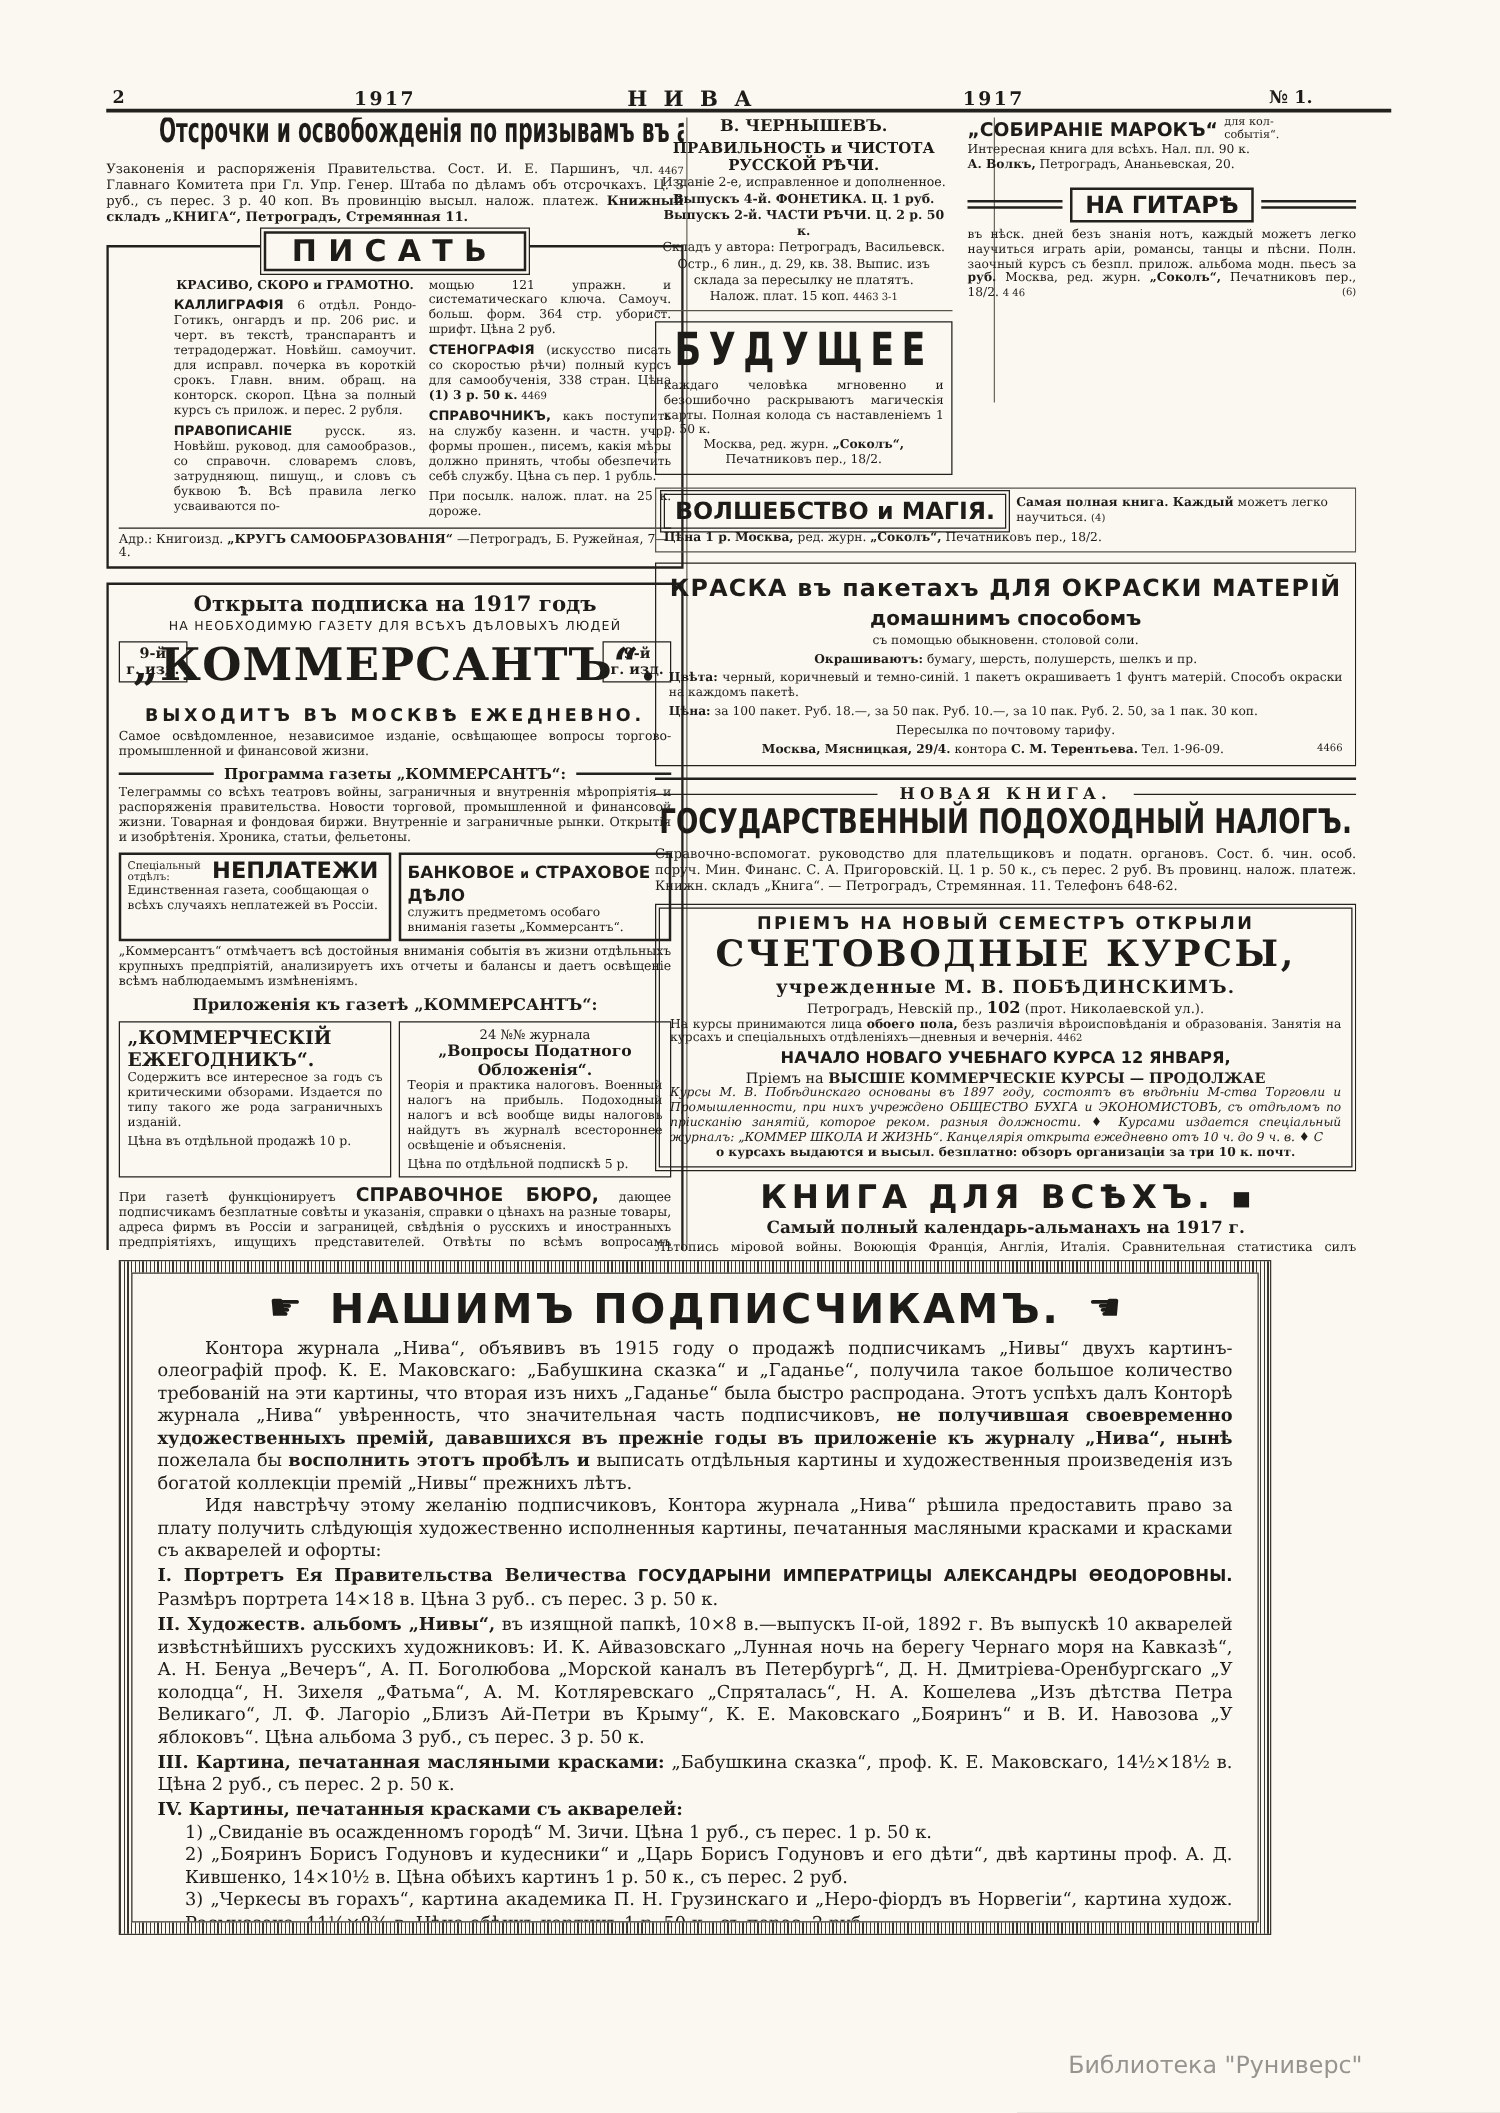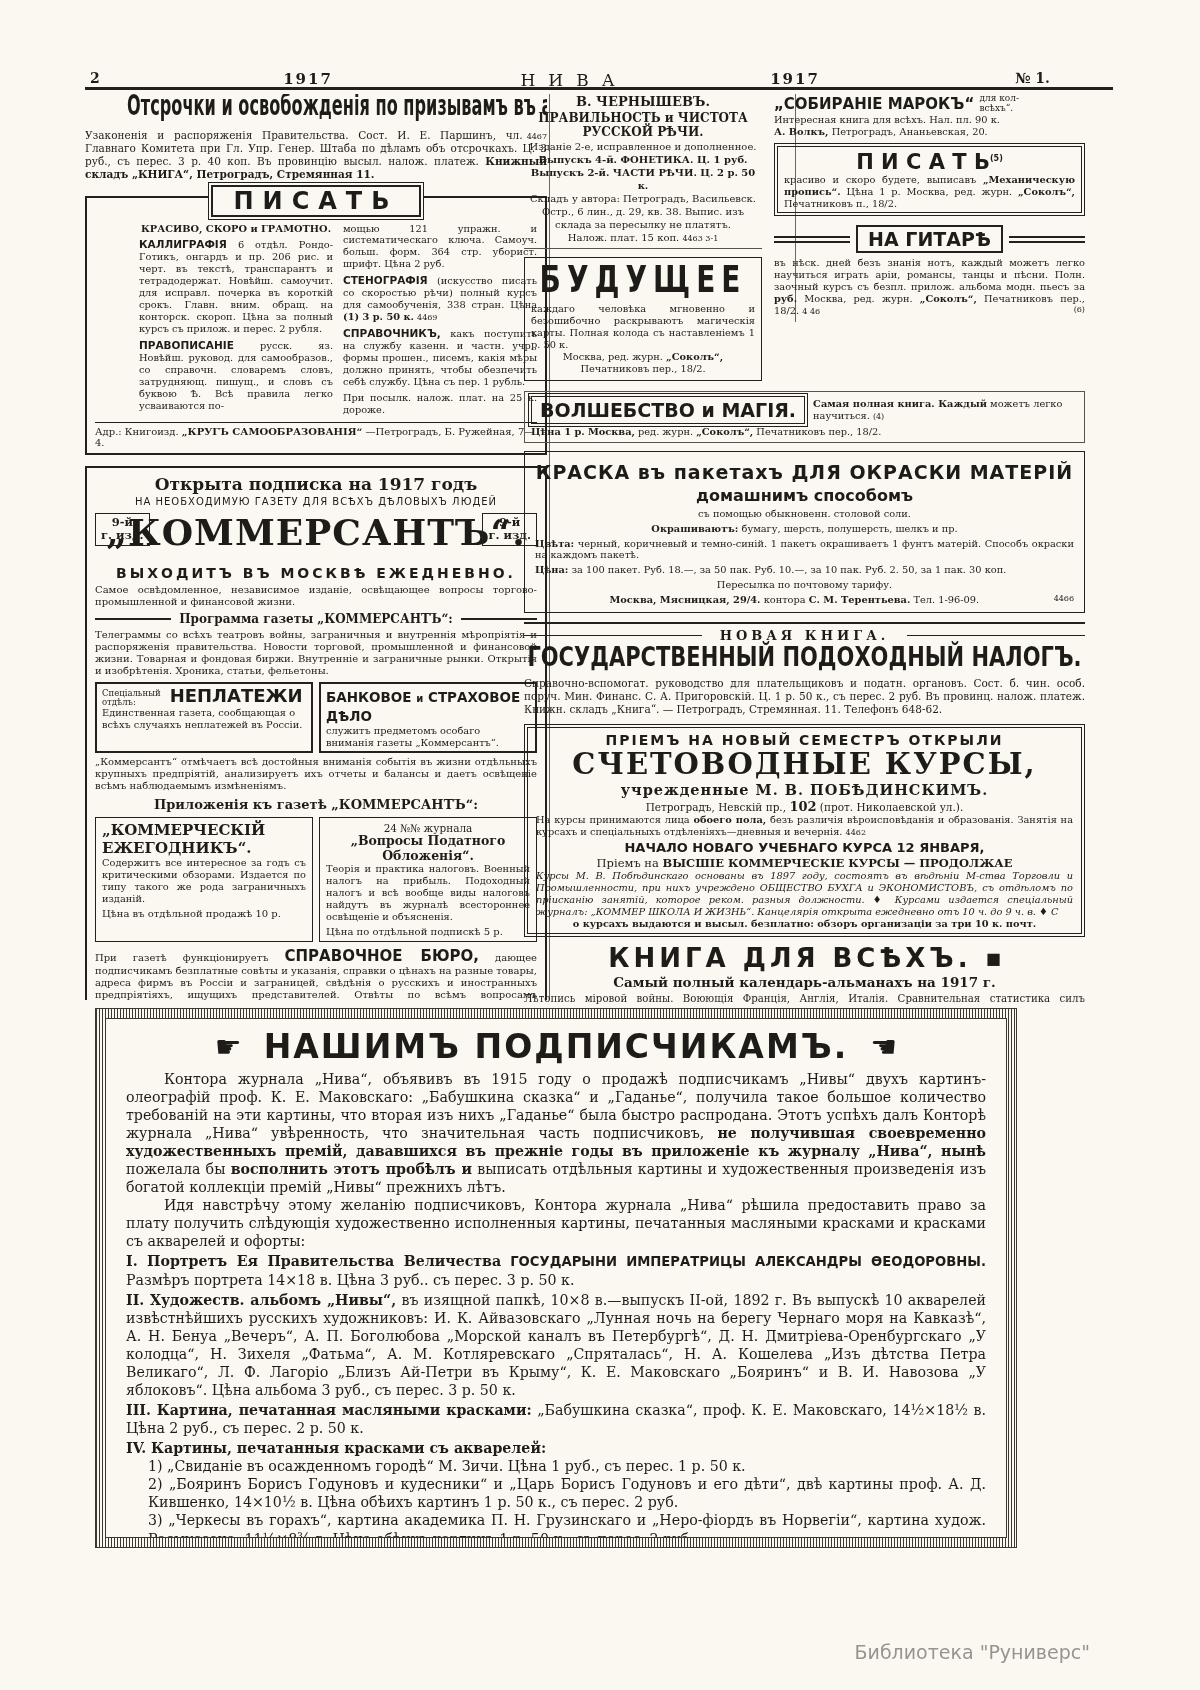--- a/index.html
+++ b/index.html
@@ -16,21 +16,21 @@
   .sm{font-size:10.5px;line-height:1.25;}
   .xs{font-size:9.8px;line-height:1.22;}
   .tiny{font-size:8px;}
   .cond{display:inline-block;transform-origin:center;}
   p{margin:0;}
 
   
   .hdr-item{position:absolute; top:70px;}
   .pnum{left:90px; font-size:14px; font-weight:bold;}
   .y1{left:268px; width:80px; text-align:center; font-weight:bold; font-size:15px; letter-spacing:2px;}
-  .mast{left:504px; width:140px; text-align:center; font-weight:normal; font-size:17px; letter-spacing:13px;}
+  .mast{left:488px; width:140px; text-align:center; font-weight:bold; font-size:17px; letter-spacing:13px;}
   .y2{left:755px; width:80px; text-align:center; font-weight:bold; font-size:15px; letter-spacing:2px;}
   .issue{left:975px; width:75px; text-align:right; font-weight:bold; font-size:14px;}
   .hdr-rule{position:absolute; top:87px; left:85px; width:1028px; height:3px; background:#23211d;}
   .vrule{position:absolute; width:1px; background:#6b685f;}
   .v1{left:549px; top:94px; height:906px;}
   .v2{left:795px; top:94px; height:228px;}
 
   
   .col-left{position:absolute; left:85px; top:94px; width:462px; height:906px; overflow:hidden;}
   .otsr-title{text-align:center; height:30px; overflow:visible;}
@@ -295,39 +295,27 @@
           </p>
         </section>
       </div>
 
       <div class="sub-rgt">
         <section class="marks">
           <p>
             <span class="t">„СОБИРАНІЕ МАРОКЪ“</span>
             <span class="suf">
               <span>для кол-</span><br>
-              <span>всѣхъ“.</span>
+              <span>событія“.</span>
             </span>
           </p>
           <p class="xs">Интересная книга для всѣхъ. Нал. пл. 90 к.</p>
           <p class="xs">
             <span class="b">А. Волкъ,</span>
             <span>Петроградъ, Ананьевская, 20.</span>
-          </p>
-        </section>
-        <section class="pisat2">
-          <p class="t">
-            <span>П И С А Т Ь</span><sup class="tiny">(5)</sup>
-          </p>
-          <p class="xs just">
-            <span>красиво и скоро будете, выписавъ</span>
-            <span class="b">„Механическую пропись“.</span>
-            <span>Цѣна 1 р. Москва, ред. журн.</span>
-            <span class="b">„Соколъ“,</span>
-            <span>Печатниковъ п., 18/2.</span>
           </p>
         </section>
         <section class="guitar">
           <div class="guitar-head">
             <span class="bar"></span>
             <span class="t">НА ГИТАРѢ</span>
             <span class="bar"></span>
           </div>
           <p class="xs just" style="margin-top:4px;">
             <span>въ нѣск. дней безъ знанія нотъ, каждый можетъ легко научиться играть аріи, романсы, танцы и пѣсни. Полн. заочный курсъ съ безпл. прилож. альбома модн. пьесъ за</span>

